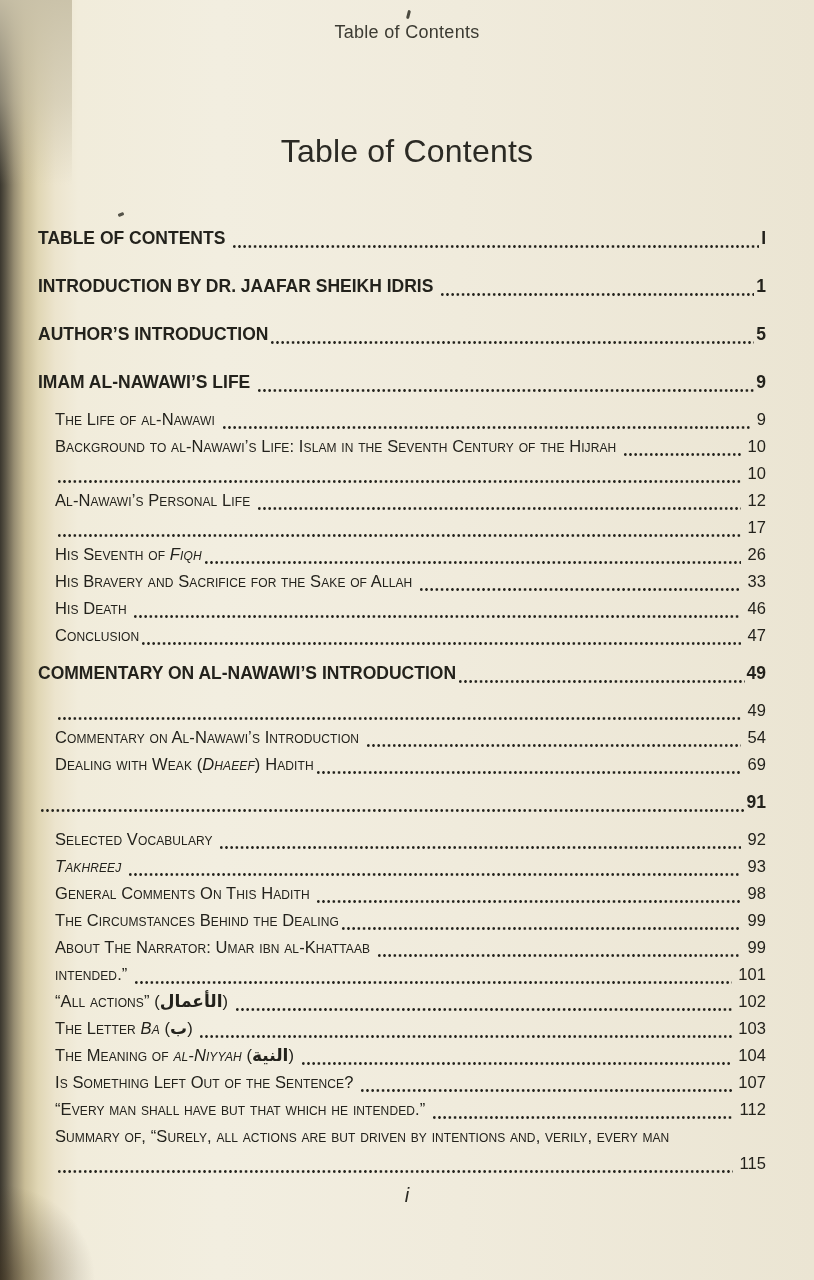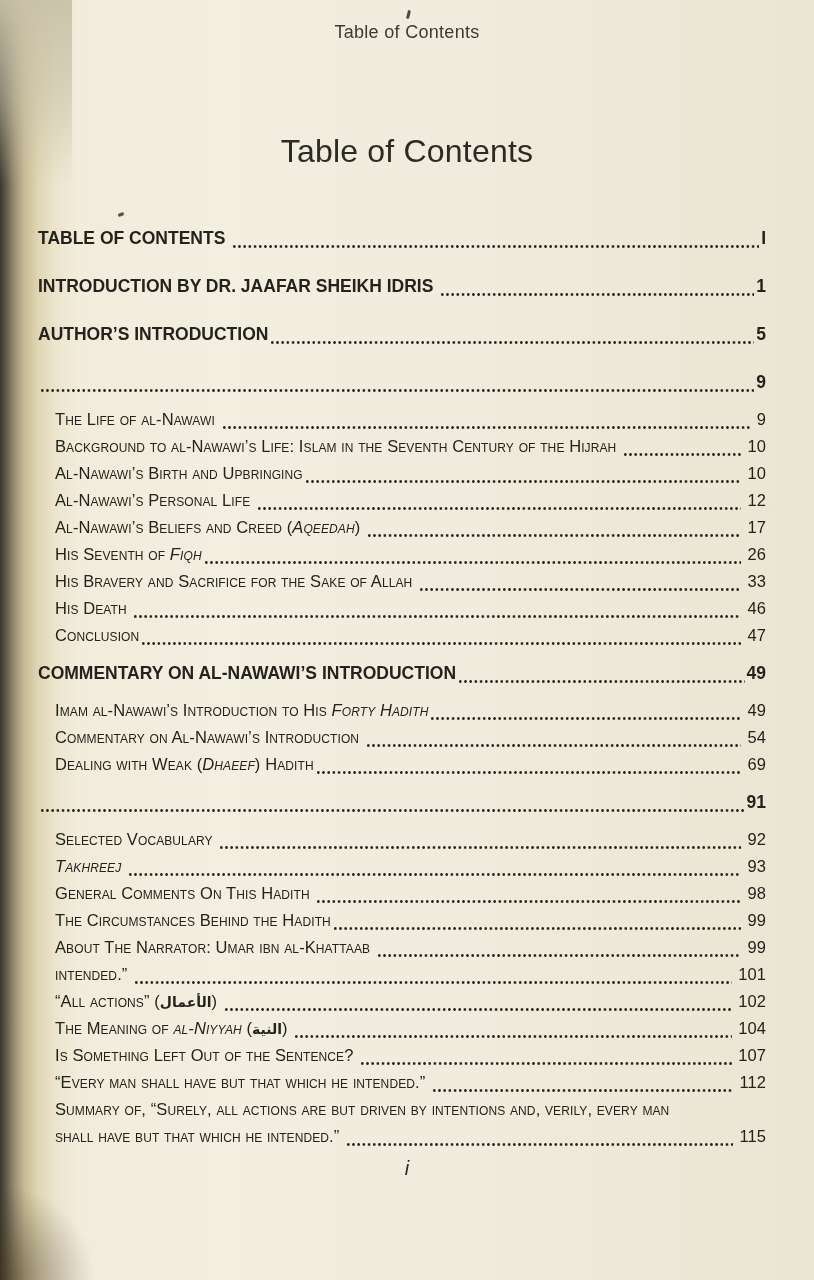--- a/index.html
+++ b/index.html
@@ -24,21 +24,21 @@
   .row.h1{font-variant:normal;font-weight:bold;font-size:17.5px;height:28px;line-height:28px;
           margin-top:10px;margin-bottom:10px;letter-spacing:0;}
   .row.sub{padding-left:17px;}
   .label{white-space:pre;}
   .leader{flex:1 1 auto;align-self:flex-end;height:3px;margin:0 2px 4px 3px;
     background-image:radial-gradient(circle at 1.3px 1.5px,#23221c 1.15px,rgba(0,0,0,0) 1.5px);
     background-size:5.2px 3px;background-repeat:repeat-x;}
   .row.sub .leader{margin-right:6px;}
   .page{text-align:right;}
   .italic{font-style:italic;}
-  .arabic{font-family:"DejaVu Sans",sans-serif;font-variant:normal;font-weight:bold;font-size:14px;}
+  .arabic{font-family:"DejaVu Sans",sans-serif;font-variant:normal;font-weight:bold;font-size:17px;}
   .footer{margin-top:7px;text-align:center;font-size:20px;font-style:italic;color:#2b2a24;}
 </style>
 </head>
 <body>
 
 <div class="tl-soft"></div>
 <div class="artifact-1"></div>
 <div class="artifact-2"></div>
 
 <div class="running-header">Table of Contents</div>
@@ -54,45 +54,44 @@
       <span class="label"><span>INTRODUCTION BY DR. JAAFAR SHEIKH IDRIS </span></span>
       <span class="leader"></span>
       <span class="page">1</span>
     </div>
     <div class="row h1">
       <span class="label"><span>AUTHOR’S INTRODUCTION</span></span>
       <span class="leader"></span>
       <span class="page">5</span>
     </div>
     <div class="row h1">
+      <span class="label"><span>IMAM AL-NAWAWI’S LIFE </span></span>
       <span class="leader"></span>
       <span class="page">9</span>
     </div>
     <div class="row sub">
       <span class="label"><span>The Life of al-Nawawi </span></span>
       <span class="leader"></span>
       <span class="page">9</span>
     </div>
     <div class="row sub">
       <span class="label"><span>Background to al-Nawawi’s Life: Islam in the Seventh Century of the Hijrah </span></span>
       <span class="leader"></span>
       <span class="page">10</span>
     </div>
     <div class="row sub">
-      <span class="label"><span>Al-Nawawi’s Birth and Upbringing</span></span>
       <span class="leader"></span>
       <span class="page">10</span>
     </div>
     <div class="row sub">
       <span class="label"><span>Al-Nawawi’s Personal Life </span></span>
       <span class="leader"></span>
       <span class="page">12</span>
     </div>
     <div class="row sub">
-      <span class="label"><span>Al-Nawawi’s Beliefs and Creed (</span><span class="italic">Aqeedah</span><span>) </span></span>
       <span class="leader"></span>
       <span class="page">17</span>
     </div>
     <div class="row sub">
       <span class="label"><span>His Seventh of </span><span class="italic">Fiqh</span></span>
       <span class="leader"></span>
       <span class="page">26</span>
     </div>
     <div class="row sub">
       <span class="label"><span>His Bravery and Sacrifice for the Sake of Allah </span></span>
@@ -108,21 +107,20 @@
       <span class="label"><span>Conclusion</span></span>
       <span class="leader"></span>
       <span class="page">47</span>
     </div>
     <div class="row h1">
       <span class="label"><span>COMMENTARY ON AL-NAWAWI’S INTRODUCTION</span></span>
       <span class="leader"></span>
       <span class="page">49</span>
     </div>
     <div class="row sub">
-      <span class="label"><span>Imam al-Nawawi’s Introduction to His </span><span class="italic">Forty Hadith</span></span>
       <span class="leader"></span>
       <span class="page">49</span>
     </div>
     <div class="row sub">
       <span class="label"><span>Commentary on Al-Nawawi’s Introduction </span></span>
       <span class="leader"></span>
       <span class="page">54</span>
     </div>
     <div class="row sub">
       <span class="label"><span>Dealing with Weak (</span><span class="italic">Dhaeef</span><span>) Hadith</span></span>
@@ -142,57 +140,61 @@
       <span class="label"><span class="italic">Takhreej</span><span> </span></span>
       <span class="leader"></span>
       <span class="page">93</span>
     </div>
     <div class="row sub">
       <span class="label"><span>General Comments On This Hadith </span></span>
       <span class="leader"></span>
       <span class="page">98</span>
     </div>
     <div class="row sub">
-      <span class="label"><span>The Circumstances Behind the Hadith</span></span>
+      <span class="label"><span>The Circumstances Behind the Dealing</span></span>
       <span class="leader"></span>
       <span class="page">99</span>
     </div>
     <div class="row sub">
       <span class="label"><span>About The Narrator: Umar ibn al-Khattaab </span></span>
       <span class="leader"></span>
       <span class="page">99</span>
     </div>
     <div class="row sub">
       <span class="label"><span>intended.” </span></span>
       <span class="leader"></span>
       <span class="page">101</span>
     </div>
     <div class="row sub">
       <span class="label"><span>“All actions” (</span><span class="arabic">الأعمال</span><span>) </span></span>
       <span class="leader"></span>
       <span class="page">102</span>
     </div>
     <div class="row sub">
+      <span class="label"><span>The Letter </span><span class="italic">Ba</span><span> (</span><span class="arabic">ب</span><span>) </span></span>
+      <span class="leader"></span>
+      <span class="page">103</span>
+    </div>
+    <div class="row sub">
       <span class="label"><span>The Meaning of </span><span class="italic">al-Niyyah</span><span> (</span><span class="arabic">النية</span><span>) </span></span>
       <span class="leader"></span>
       <span class="page">104</span>
     </div>
     <div class="row sub">
       <span class="label"><span>Is Something Left Out of the Sentence? </span></span>
       <span class="leader"></span>
       <span class="page">107</span>
     </div>
     <div class="row sub">
       <span class="label"><span>“Every man shall have but that which he intended.” </span></span>
       <span class="leader"></span>
       <span class="page">112</span>
     </div>
     <div class="row sub">
       <span class="label"><span>Summary of, “Surely, all actions are but driven by intentions and, verily, every man</span></span>
     </div>
     <div class="row sub">
-      <span class="label"><span>shall have but that which he intended.” </span></span>
       <span class="leader"></span>
       <span class="page">115</span>
     </div>
   </div>
 
 <div class="footer">i</div>
 
 </body></html>

